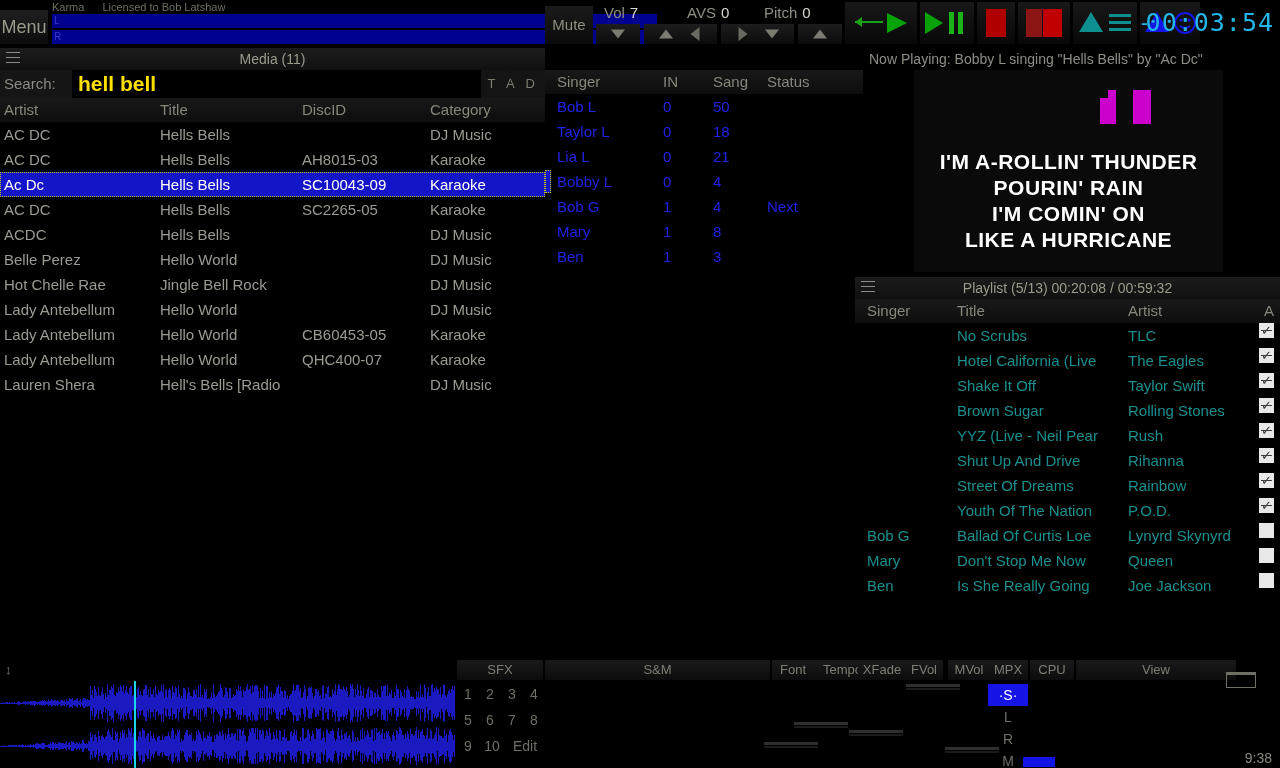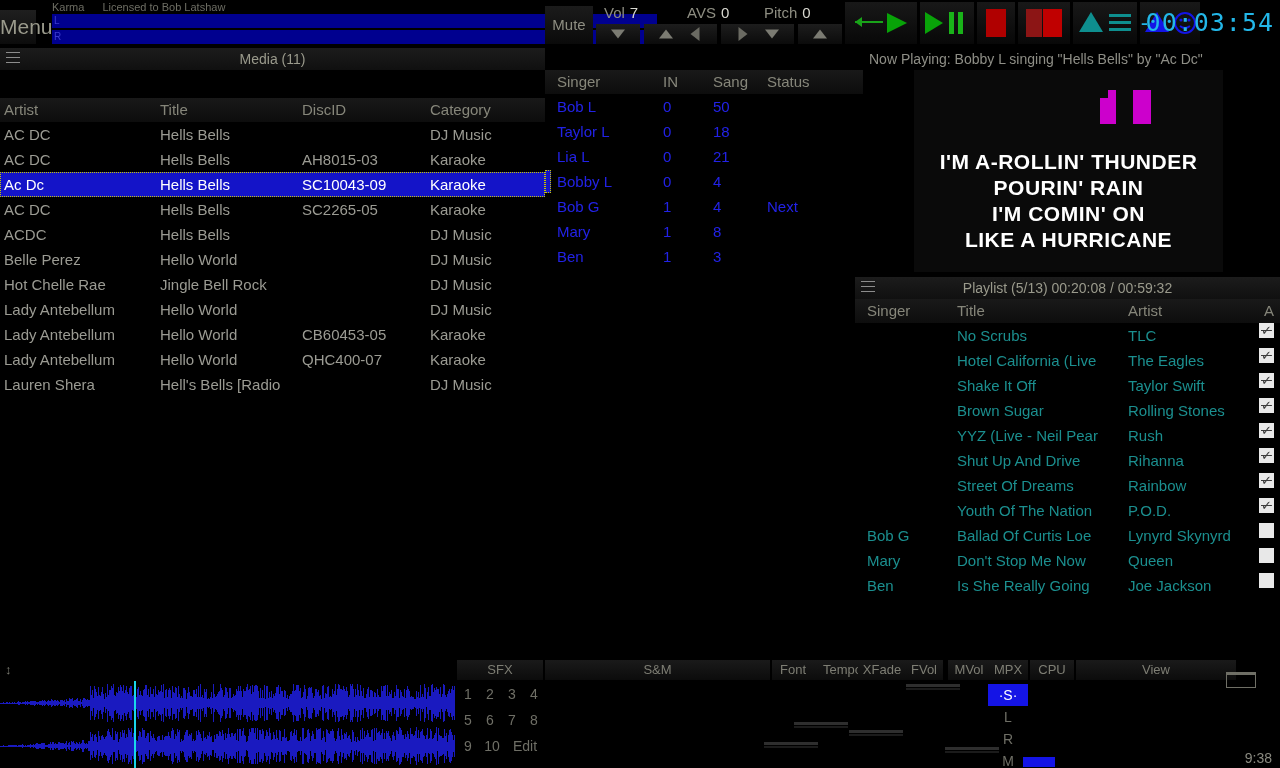--- a/index.html
+++ b/index.html
@@ -8,22 +8,22 @@
   .app{position:relative;width:1280px;height:768px;background:#000;}
 
   
   .panelhdr{background:linear-gradient(#1c1c1c,#101010);height:22px;line-height:22px;
             text-align:center;color:#9a9a8c;font-size:14px;position:relative;}
   .hamb{position:absolute;left:6px;top:4px;width:14px;height:13px;}
   .hamb i{display:block;height:1px;background:#8c8c8c;margin-bottom:4px;}
 
   
   .topbar{position:absolute;left:0;top:0;width:1280px;height:48px;background:#000;}
-  .menubtn{position:absolute;left:0;top:10px;width:36px;height:34px;
-           background:linear-gradient(#1f1f1f,#0c0c0c);color:#9a9a8c;font-size:21px;
+  .menubtn{position:absolute;left:0;top:10px;width:48px;height:34px;
+           background:linear-gradient(#1f1f1f,#0c0c0c);color:#9a9a8c;font-size:18px;
            text-align:center;line-height:34px;}
   .lic{position:absolute;left:52px;top:1px;font-size:11px;color:#6e6e64;}
   .lic .k{margin-right:18px;}
   .meter{position:absolute;left:52px;height:14px;background:#000;}
   .meter .fill{height:14px;background:#00008f;}
   .meter .lbl{position:absolute;left:2px;top:0;font-size:10px;color:#3b3bd0;line-height:14px;}
   .m1{top:14px;width:640px;}
   .m2{top:30px;width:640px;}
   .tbcell{position:absolute;top:2px;background:linear-gradient(#1b1b1b,#0a0a0a);}
   .tlabel{position:absolute;top:4px;font-size:15px;color:#8e8e82;}
@@ -217,20 +217,25 @@
   </div>
 
   <div class="media">
     <div class="panelhdr">
       <span class="hamb">
           <i></i>
           <i></i>
           <i></i>
         </span>
       <span>Media (11)</span>
+    </div>
+    <div class="searchrow">
+      <div class="searchlbl">Search:</div>
+      <div class="searchval" placeholder="hell bell">hell bell</div>
+      <div class="tad">T A D</div>
     </div>
     <div class="cols">
       <div class="c-art">Artist</div>
       <div class="c-tit">Title</div>
       <div class="c-did">DiscID</div>
       <div class="c-cat">Category</div>
     </div>
     <div id="media-rows">
         <div class="mrow" style="top: 74px;">
           <div class="c-art">AC DC</div>

